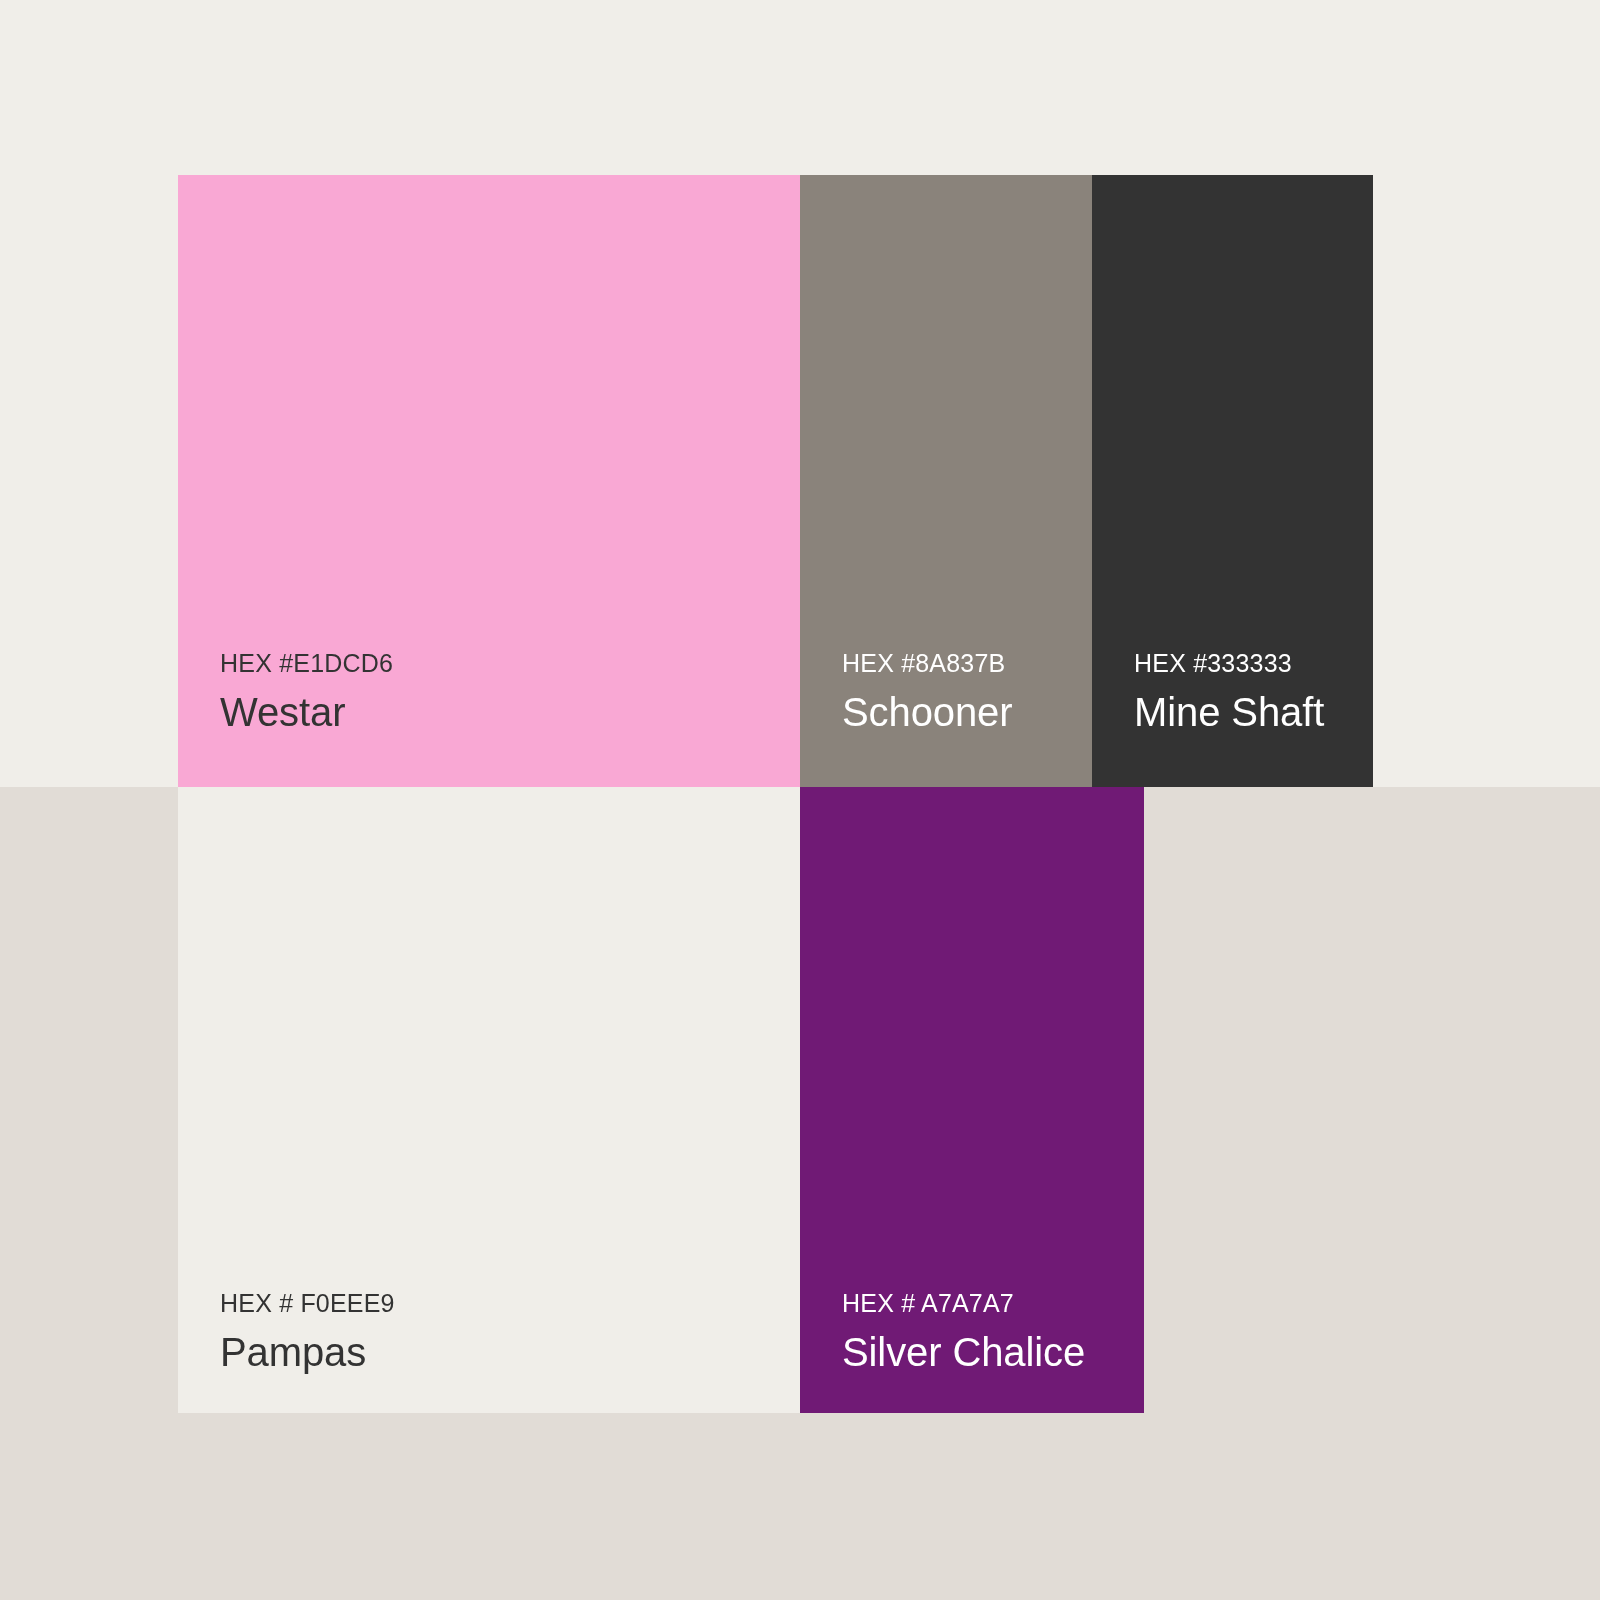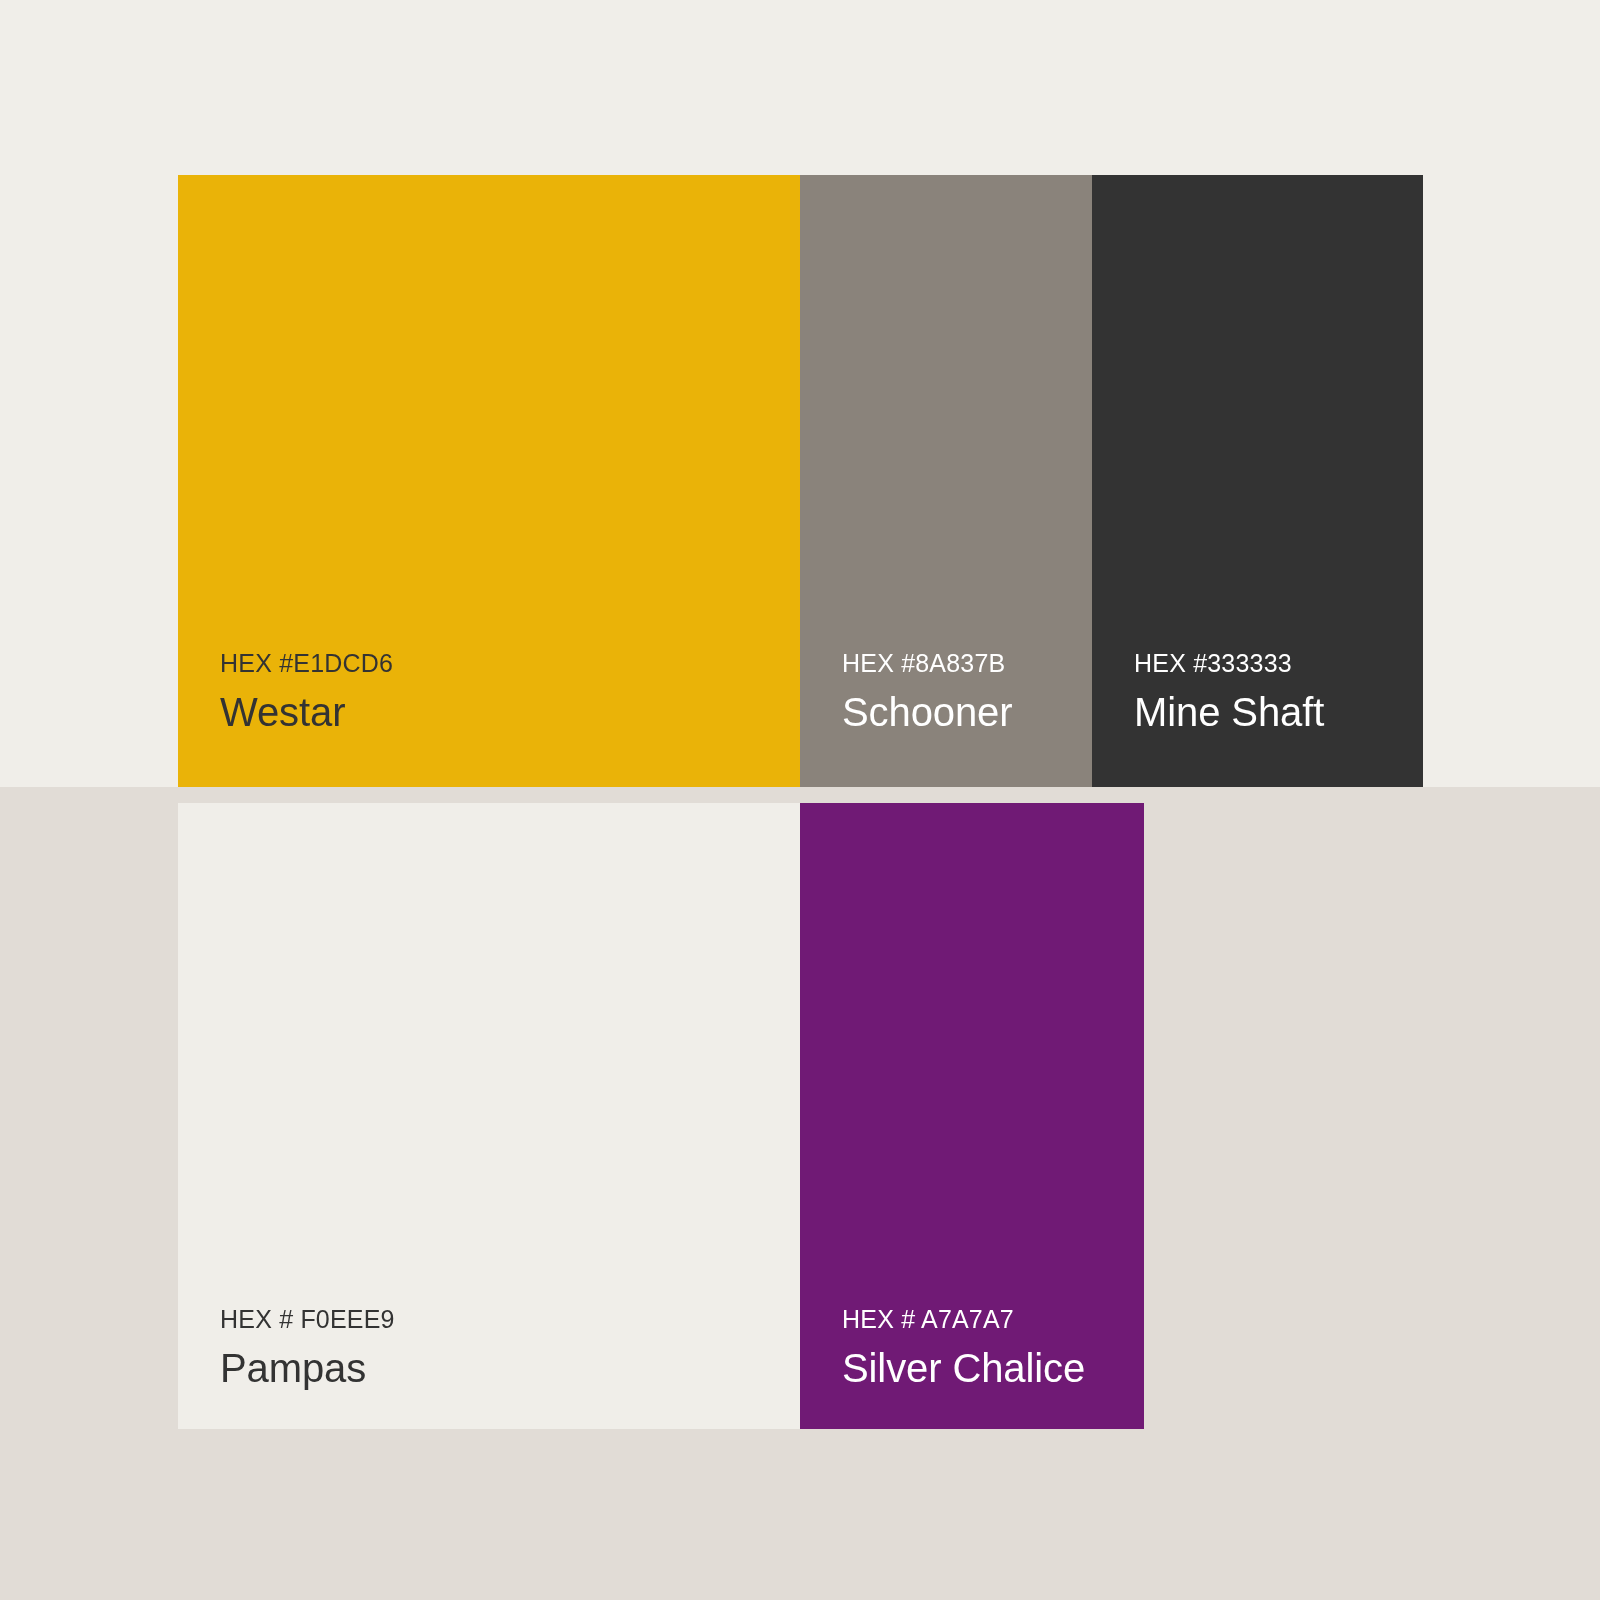--- a/index.html
+++ b/index.html
@@ -40,24 +40,24 @@
 
   .swatch {
     position: absolute;
     box-sizing: border-box;
   }
 
   
   
   .col-0 { left: 0px;   width: 622px; }
   .col-1 { left: 622px; width: 344px; }
-  .col-2 { left: 914px; width: 331px; }
+  .col-2 { left: 914px; width: 281px; }
 
   .row-0 { top: 0px;   height: 612px; }
-  .row-1 { top: 628px; height: 626px; }
+  .row-1 { top: 612px; height: 626px; }
 
   .swatch-text {
     position: absolute;
     left: 42px;
     right: 10px;
   }
   .row-0 .swatch-text { bottom: 52px; }
   .row-1 .swatch-text { bottom: 38px; }
 
   .hex-label {
@@ -83,21 +83,21 @@
 </head>
 <body>
 
 <div id="stage">
 
   <div id="bg-top" class="bg-band" style="background: rgb(240, 238, 233);"></div>
   <div id="bg-bottom" class="bg-band" style="background: rgb(225, 220, 214);"></div>
 
   <div id="swatch-grid">
 
-    <div class="swatch row-0 col-0" style="background: #eab308;">
+    <div class="swatch row-0 col-0" style="background: #f9a8d4;">
       <div class="swatch-text">
         <div class="hex-label txt-dark">HEX #E1DCD6</div>
         <div class="color-name txt-dark">Westar</div>
       </div>
     </div>
 
     <div class="swatch row-0 col-1" style="background: rgb(138, 131, 123);">
       <div class="swatch-text">
         <div class="hex-label txt-light">HEX #8A837B</div>
         <div class="color-name txt-light">Schooner</div>

